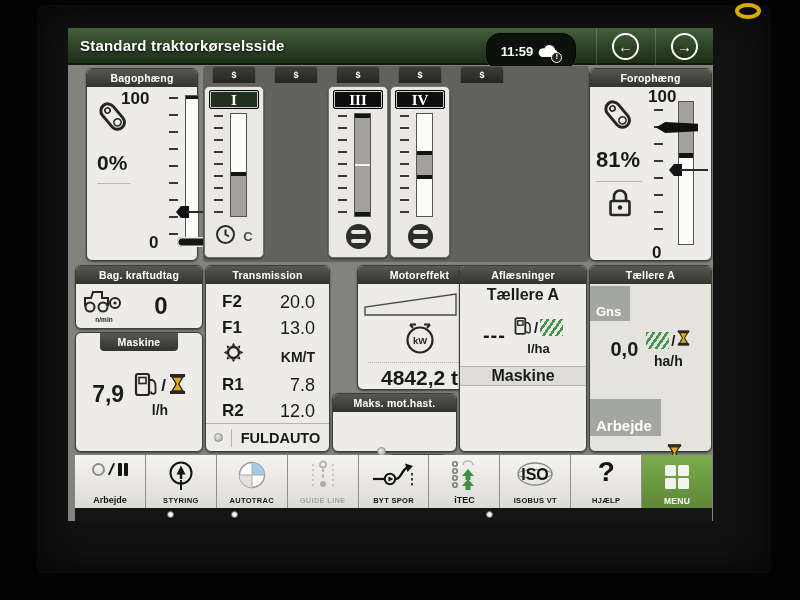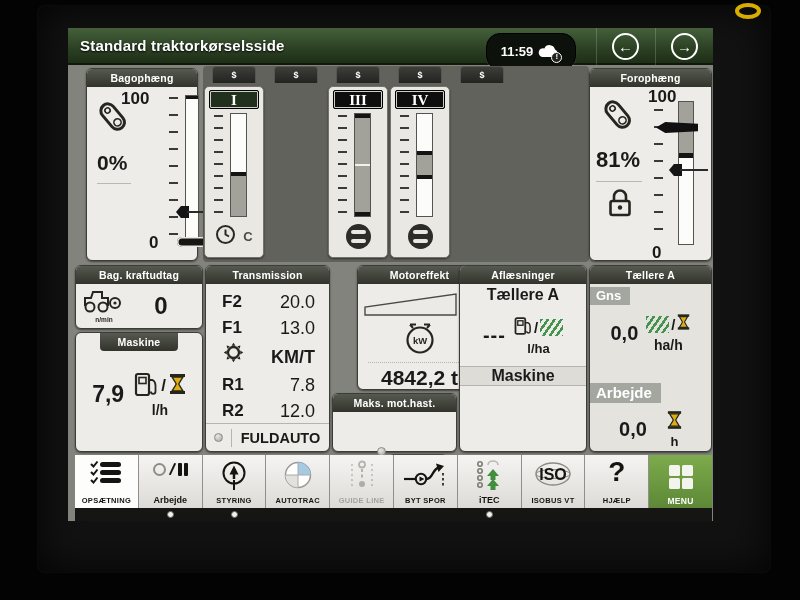--- a/index.html
+++ b/index.html
@@ -40,21 +40,21 @@
     font-weight:bold;text-align:center;line-height:16px;}
   .scvcol{position:absolute;top:20px;width:60px;height:172px;background:#e9e8e3;border:1px solid #73736b;
     border-radius:5px;box-shadow:0 1px 2px rgba(0,0,0,.5);}
   .scvhead{margin:3px 4px 0 4px;height:19px;border-radius:2px;color:#fff;text-align:center;
     font-family:"Liberation Serif",serif;font-weight:bold;font-size:15px;line-height:19px;
     border:1px solid #000;box-shadow:0 0 0 1px #cfcfc9 inset;}
   .hdr-green{background:#20301c;} .hdr-blue{background:#1b2c57;} .hdr-black{background:#0e0e0e;}
   .couplericon{width:25px;height:25px;border-radius:50%;background:#2c2c28;position:relative;}
   .couplericon i{position:absolute;left:5px;width:15px;height:4px;background:#e9e8e3;border-radius:2px;}
   .badge{display:inline-block;background:#a4a79f;color:#fff;font-size:13px;font-weight:bold;
-    padding:1px 9px 2px 6px;}
+    padding:18px 9px 2px 6px;}
   .unit{font-size:12px;font-weight:bold;color:#1a1a1a;}
   .hatch{width:23px;height:17px;background:repeating-linear-gradient(125deg,#44934e 0 2.5px,rgba(0,0,0,0) 2.5px 5.5px);}
   .toolbar{position:absolute;left:7px;top:427px;width:637px;height:53px;display:flex;}
   .tile{flex:1 1 0;border-right:1px solid #90908a;background:linear-gradient(#f5f4f2,#dcdbd7);
     position:relative;display:flex;flex-direction:column;align-items:center;justify-content:flex-end;
     padding-bottom:3px;}
   .tile .ic{position:absolute;top:5px;left:0;right:0;display:flex;justify-content:center;}
   .tlabel{font-size:7.5px;font-weight:bold;color:#15150f;letter-spacing:.3px;white-space:nowrap;}
   .strip{position:absolute;left:7px;top:480px;width:637px;height:13px;background:#151513;}
   .dot{position:absolute;top:3px;width:7px;height:7px;border-radius:50%;background:#f2f2f0;border:1px solid #666;}
@@ -271,21 +271,21 @@
           <span class="big" style="font-size:17px;">F1</span>
           <span class="big" style="font-size:18px;font-weight:normal;">13.0</span>
         </div>
         <div style="display:flex;justify-content:space-between;align-items:center;line-height:26px;">
           <span>
             <svg width="23" height="23" viewBox="0 0 26 26">
                 <path d="M13 2l2.2 3.4h-4.4zM24 13l-3.4 2.2v-4.4zM13 24l-2.2-3.4h4.4zM2 13l3.4-2.2v4.4zM20.8 5.2l-.8 3.6-2.8-2.8zM20.8 20.8l-3.6-.8 2.8-2.8zM5.2 20.8l.8-3.6 2.8 2.8zM5.2 5.2l3.6.8-2.8 2.8z" fill="#26261f"></path>
                 <circle cx="13" cy="13" r="6.2" fill="none" stroke="#26261f" stroke-width="2.6"></circle>
               </svg>
           </span>
-          <span class="big" style="font-size:18px;text-align:center;">KM/T</span>
+          <span class="big" style="font-size:14px;text-align:center;">KM/T</span>
         </div>
         <div style="display:flex;justify-content:space-between;line-height:26px;">
           <span class="big" style="font-size:17px;">R1</span>
           <span class="big" style="font-size:18px;font-weight:normal;">7.8</span>
         </div>
         <div style="display:flex;justify-content:space-between;line-height:26px;">
           <span class="big" style="font-size:17px;">R2</span>
           <span class="big" style="font-size:18px;font-weight:normal;">12.0</span>
         </div>
       </div>
@@ -392,37 +392,20 @@
                   <path d="M3 4 h11 l-4 6.5 v1 l4 6.5 H3 l4-6.5 v-1 Z" fill="#dfae0e" stroke="#26261f" stroke-width="1.4"></path>
                 </svg>
             </span>
             <div class="unit" style="font-size:13px;">h</div>
           </span>
         </div>
       </div>
     </div>
 
     <div class="toolbar">
-      <div class="tile" style="background:#fdfdfc;">
-        <span class="ic">
-          <svg width="32" height="26" viewBox="0 0 32 26">
-              <g stroke="#141410" stroke-width="2" fill="none">
-                <path d="M1 4 l2.5 2.5 4-5"></path>
-                <path d="M1 12 l2.5 2.5 4-5"></path>
-                <path d="M1 20 l2.5 2.5 4-5"></path>
-              </g>
-              <g fill="#141410">
-                <rect x="10" y="2" width="21" height="5" rx="2.5"></rect>
-                <rect x="10" y="10" width="21" height="5" rx="2.5"></rect>
-                <rect x="10" y="18" width="21" height="5" rx="2.5"></rect>
-              </g>
-            </svg>
-        </span>
-        <span class="tlabel">OPSÆTNING</span>
-      </div>
       <div class="tile">
         <span class="ic" style="top:8px;align-items:center;gap:4px;">
           <span style="width:13px;height:13px;border-radius:50%;border:2.5px solid #8e8e88;"></span>
           <span style="font-size:17px;font-weight:bold;color:#141410;transform:rotate(14deg);line-height:13px;">/</span>
           <span style="display:inline-flex;gap:2.5px;">
               <i style="width:3.5px;height:13px;background:#141410;border-radius:1px;"></i>
               <i style="width:3.5px;height:13px;background:#141410;border-radius:1px;"></i>
             </span>
         </span>
         <span class="tlabel" style="font-size:9px;letter-spacing:0;">Arbejde</span>

